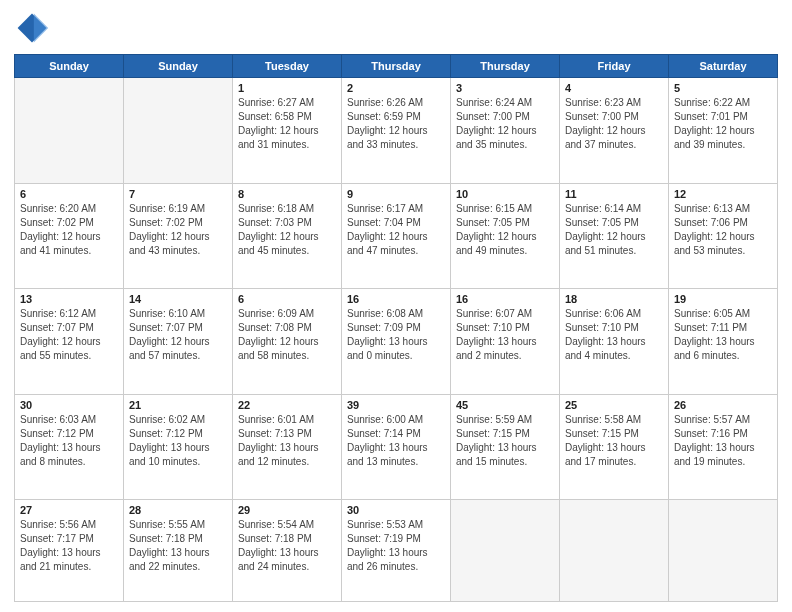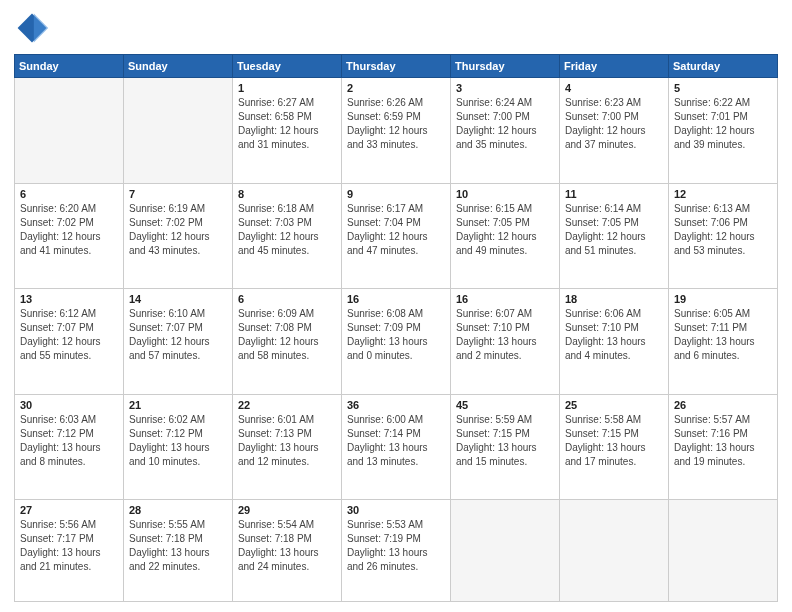--- a/index.html
+++ b/index.html
@@ -57,21 +57,21 @@
       border-collapse: collapse;
       width: 100%;
       table-layout: fixed;
     }
     .calendar th {
       background: #2565ae;
       color: #fff;
       font-size: 11px;
       font-weight: bold;
       padding: 5px 4px;
-      text-align: left;
+      text-align: center;
       border: 1px solid #1a4f8c;
     }
     .calendar td {
       vertical-align: top;
       padding: 4px 5px;
       border: 1px solid #ccc;
       font-size: 9.5px;
       color: #333;
       background: #fff;
       height: 82px;
@@ -221,21 +221,21 @@
           </td>
           <td>
             <span class="day-num">21</span>
             <div class="day-info">Sunrise: 6:02 AM<br>Sunset: 7:12 PM<br>Daylight: 13 hours<br>and 10 minutes.</div>
           </td>
           <td>
             <span class="day-num">22</span>
             <div class="day-info">Sunrise: 6:01 AM<br>Sunset: 7:13 PM<br>Daylight: 13 hours<br>and 12 minutes.</div>
           </td>
           <td>
-            <span class="day-num">36</span>
+            <span class="day-num">39</span>
             <div class="day-info">Sunrise: 6:00 AM<br>Sunset: 7:14 PM<br>Daylight: 13 hours<br>and 13 minutes.</div>
           </td>
           <td>
             <span class="day-num">45</span>
             <div class="day-info">Sunrise: 5:59 AM<br>Sunset: 7:15 PM<br>Daylight: 13 hours<br>and 15 minutes.</div>
           </td>
           <td>
             <span class="day-num">25</span>
             <div class="day-info">Sunrise: 5:58 AM<br>Sunset: 7:15 PM<br>Daylight: 13 hours<br>and 17 minutes.</div>
           </td>

